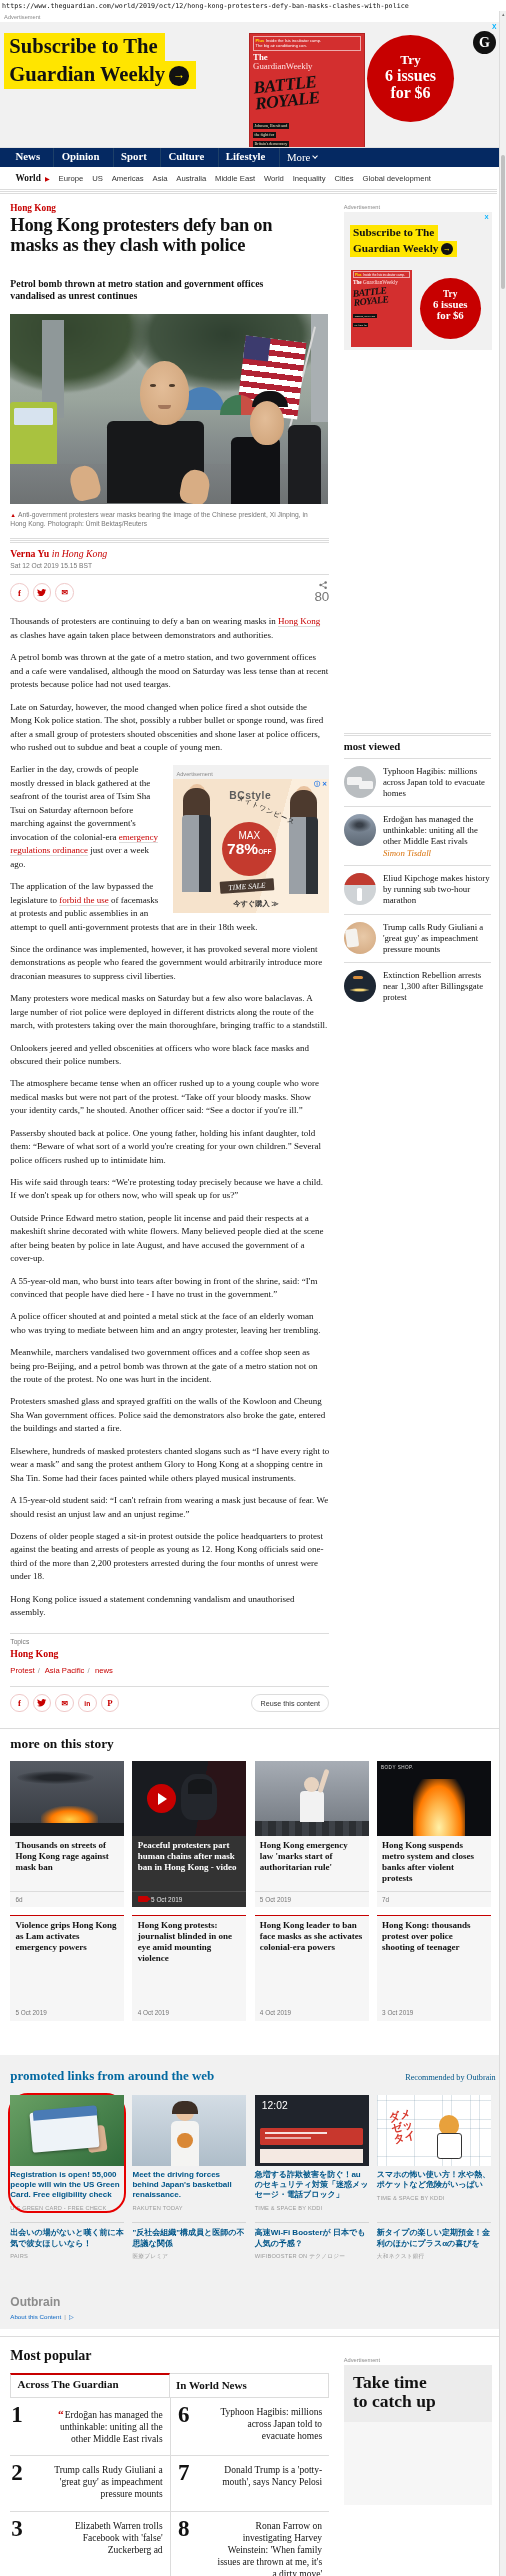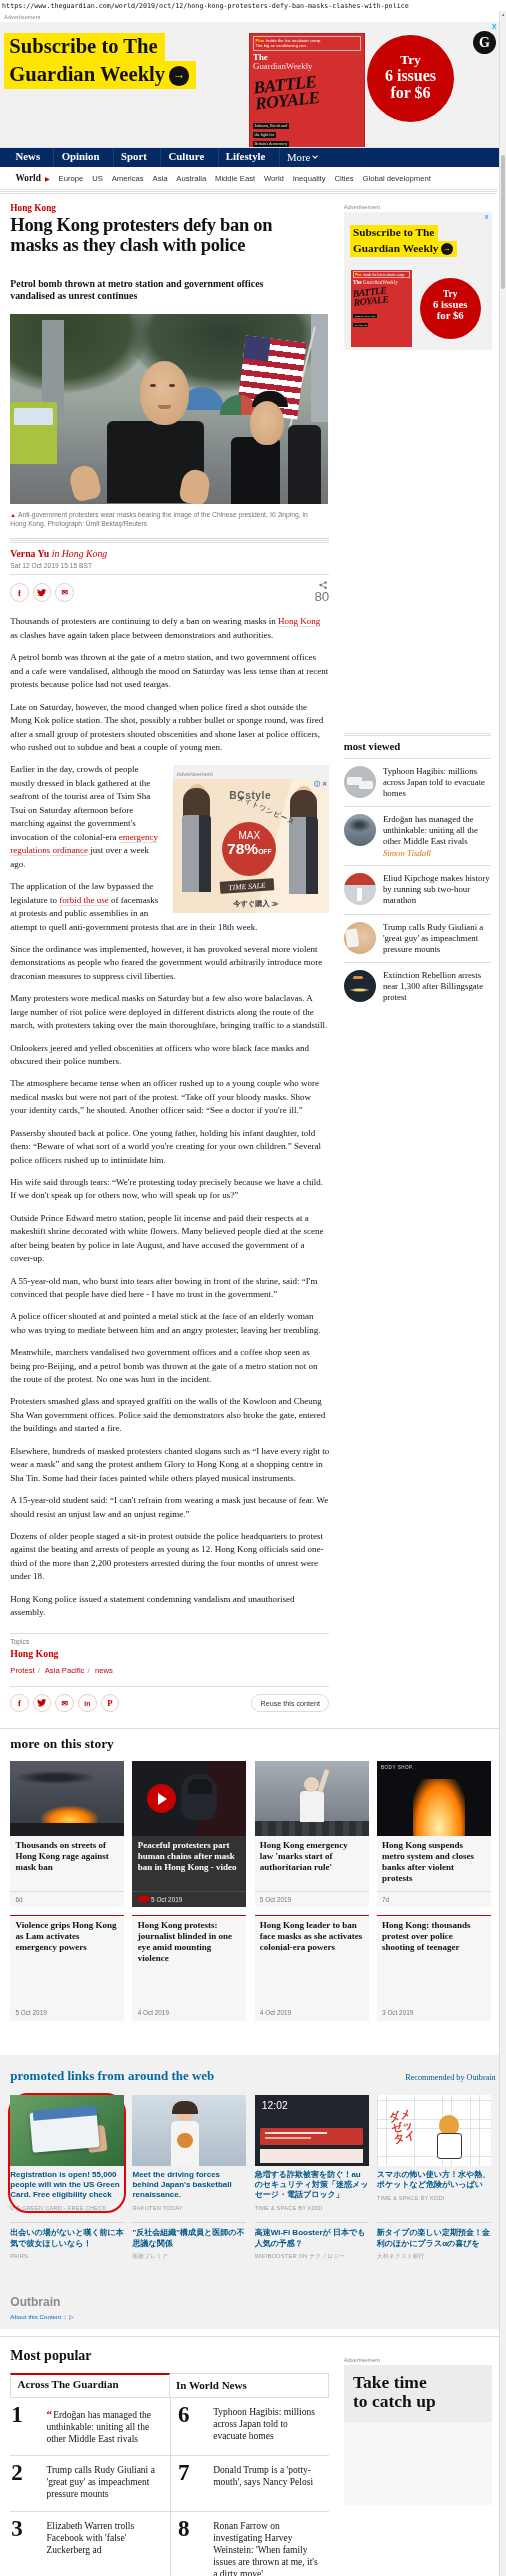--- a/index.html
+++ b/index.html
@@ -208,21 +208,21 @@
   .mp-left { width:319px; flex:none; }
   .mp-head { font-weight:bold; font-size:14px; margin-bottom:8.2px; }
   .mp-tabs { display:flex; }
   .mp-tab { width:50%; font-weight:bold; font-size:11px; padding:5.2px 6.2px 6.2px; border:0.5px solid #dcdcdc; border-bottom:none; cursor:pointer; background:#fff; }
   .mp-tab.active { border-top:2.1px solid #c70000; padding-top:3.6px; }
   .mp-tab.inactive { border-left:none; color:#121212; background:#fff; border-top:0.5px solid #dcdcdc; }
   .mp-grid { display:grid; grid-template-columns:1fr 1fr; border-top:0.5px solid #dcdcdc; }
   .mp-cell { display:flex; gap:6.2px; padding:7.2px 7.2px 9.3px 1px; border-bottom:0.5px solid #dcdcdc; cursor:pointer; min-height:56px; }
   .mp-cell.rcol { border-left:0.5px solid #dcdcdc; padding-left:7.2px; }
   .mp-num { font-size:23px; font-weight:bold; line-height:.9; flex:none; width:29px; }
-  .mp-text { font-size:9.5px; line-height:1.25; padding-top:2.1px; }
+  .mp-text { font-size:9.5px; line-height:1.25; padding-top:2.1px;text-align:right; }
   .mp-quote { color:#c70000; font-weight:bold; font-size:11.3px; margin-right:1px; }
   .mp-rail { padding-left:14.4px; }
   .taketime { width:148px; height:140px; background:#f6f6f6; }
   .tt-inner { background:#ececec; padding:8.2px 9.3px 10.3px; }
   .tt-text { font-weight:bold; font-size:17.5px; line-height:1.1; }
 
   
   .scrollbar { position:absolute; right:0; top:11.3px; bottom:0; width:7.2px; background:#f1f1f1; border-left:0.5px solid #dcdcdc; }
   .sb-up { position:absolute; top:1px; left:0.5px; width:5.7px; color:#707070; font-size:4.1px; text-align:center; }
   .sb-thumb { position:absolute; top:144px; left:1px; width:4.6px; height:134px; background:#c1c1c1; border-radius:2.1px; }

